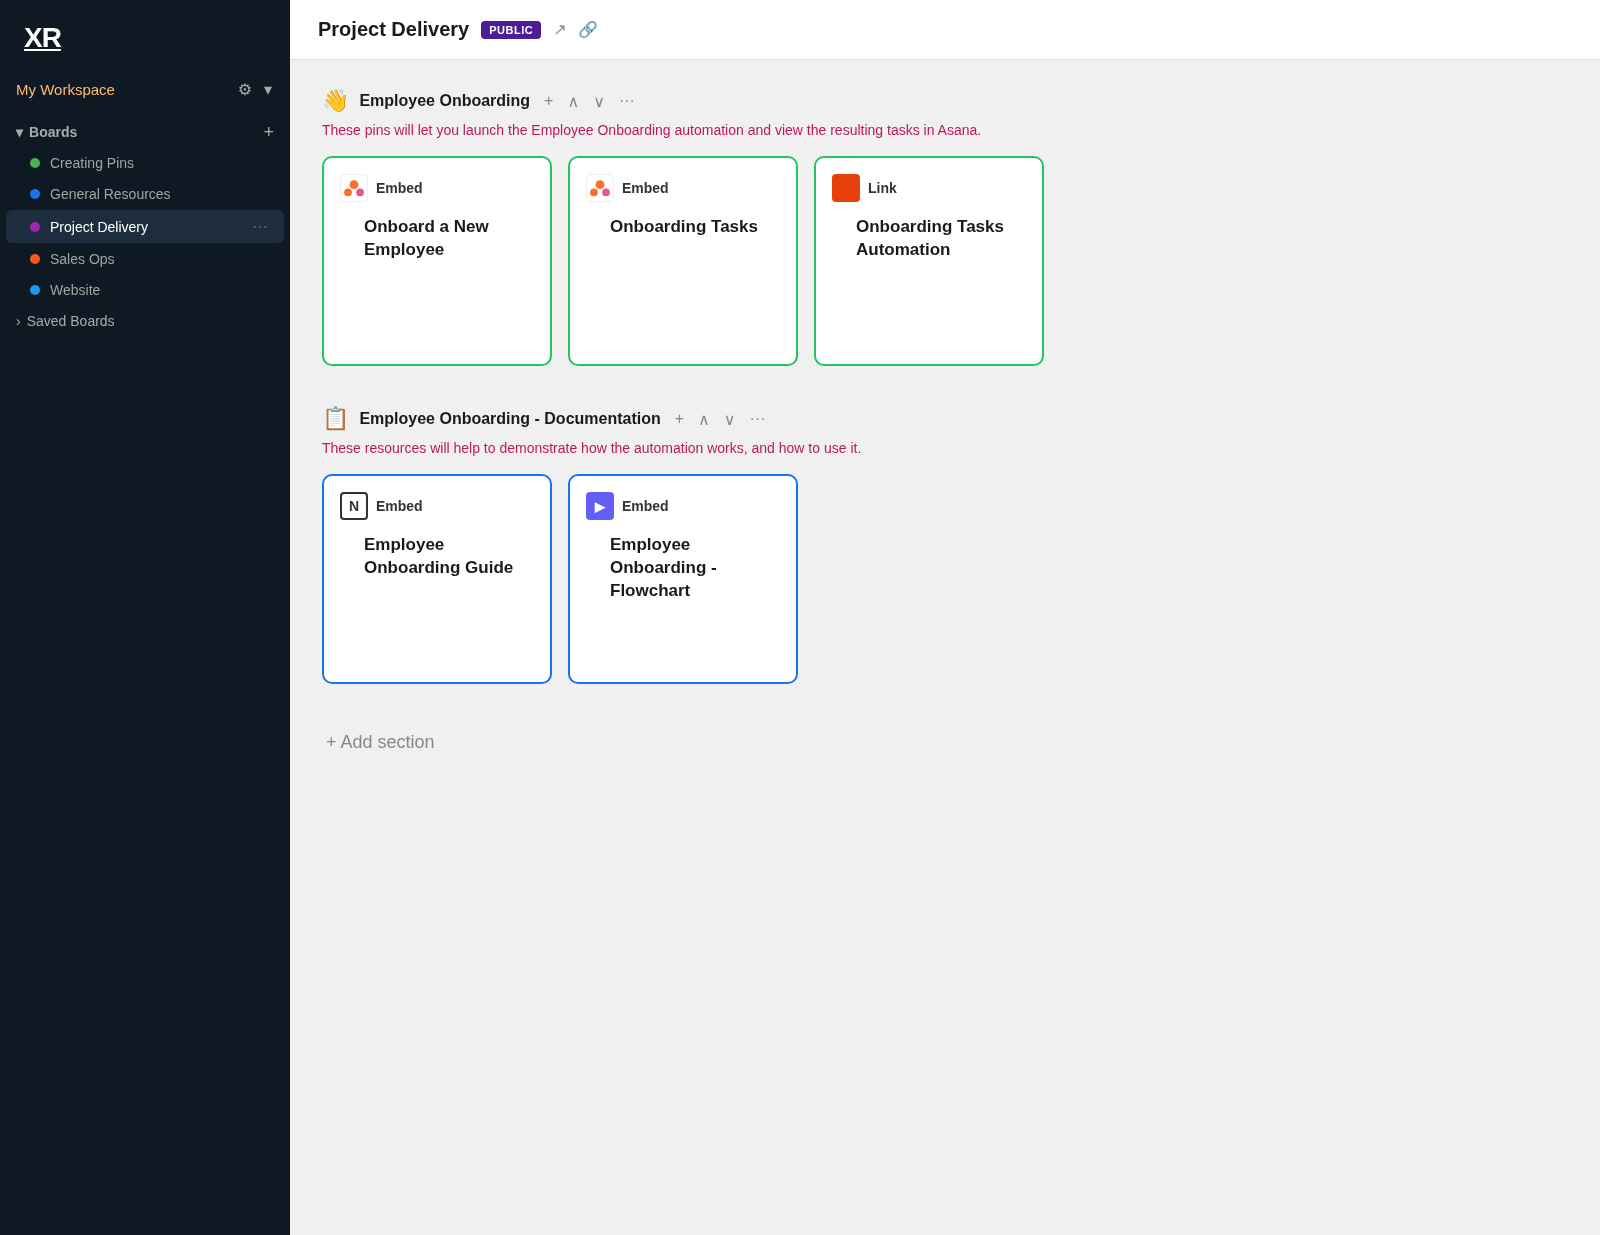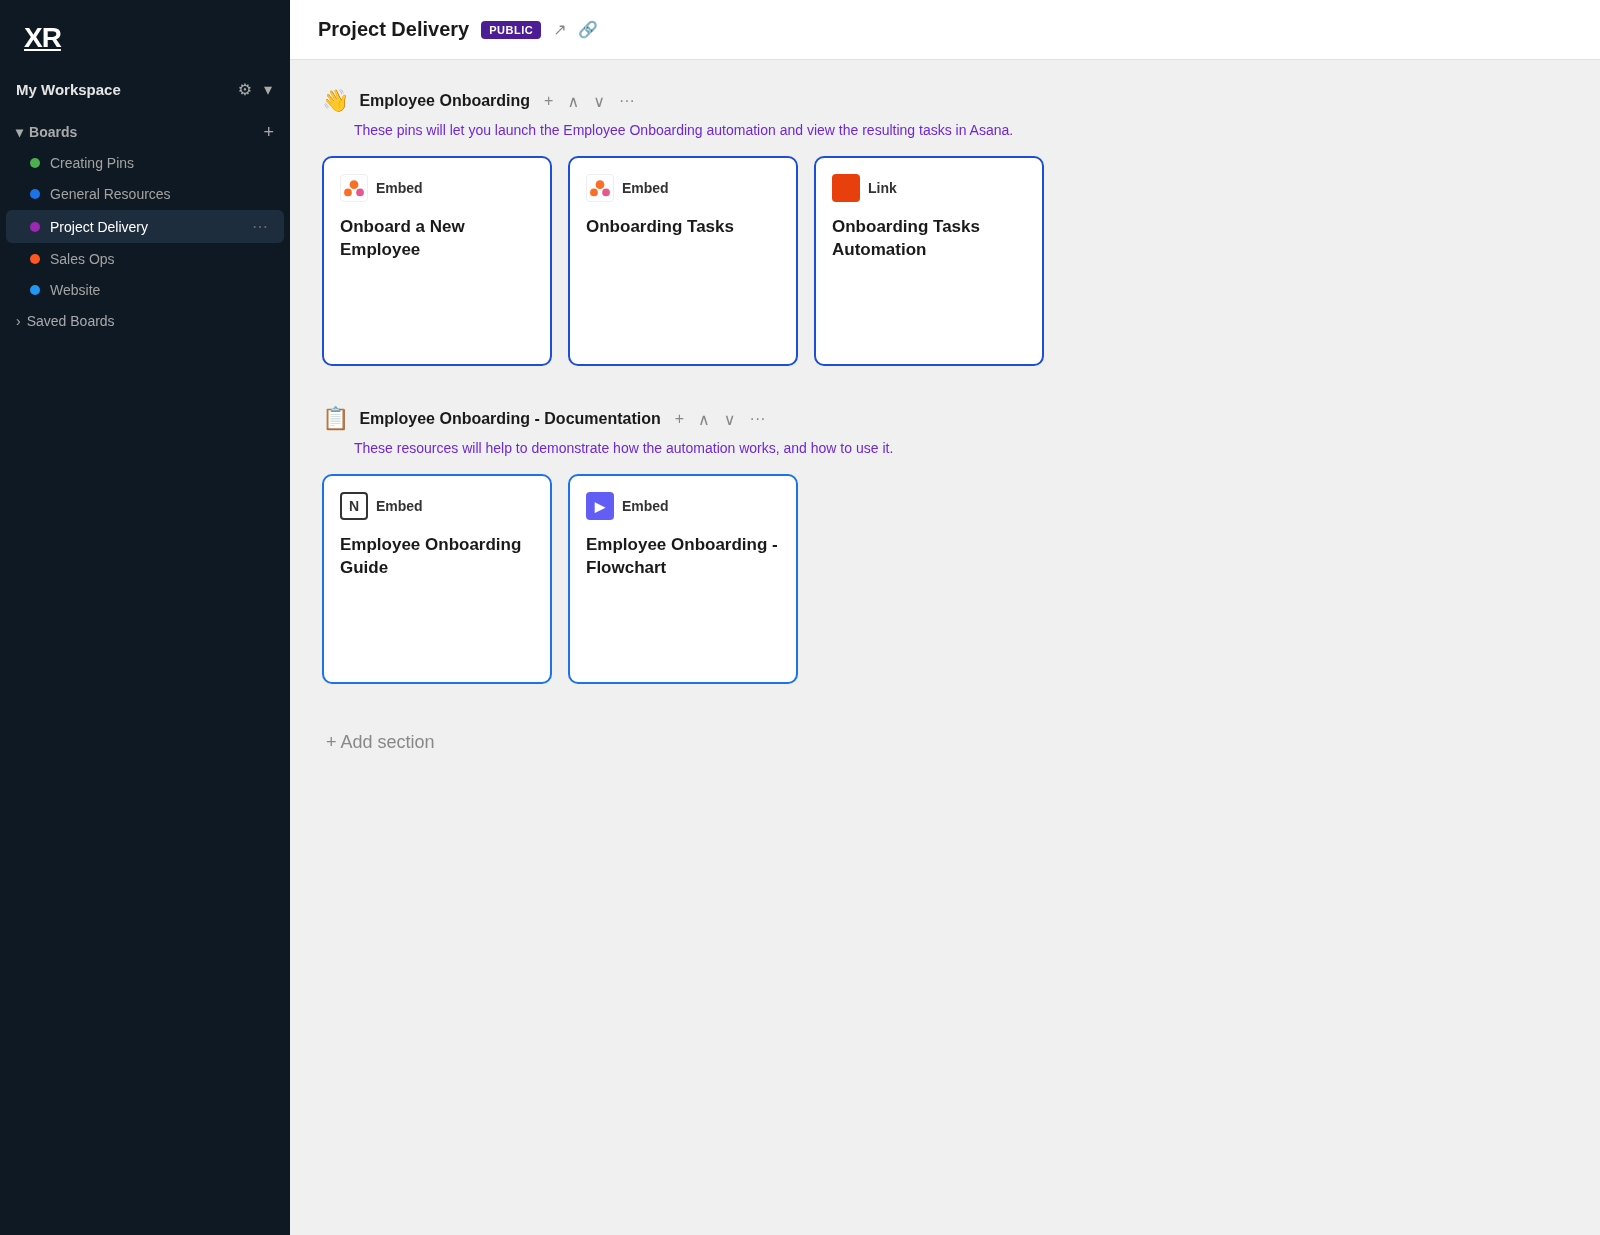--- a/index.html
+++ b/index.html
@@ -29,22 +29,22 @@
       letter-spacing: -1px;
     }
     .workspace-row {
       display: flex;
       align-items: center;
       justify-content: space-between;
       padding: 8px 16px 16px;
     }
     .workspace-name {
       font-size: 15px;
-      font-weight: 700;
-      color: #e5e5e5;
+      font-weight: 400;
+      color: #fdba74;
     }
     .workspace-icons {
       display: flex;
       align-items: center;
       gap: 8px;
     }
     .icon-btn {
       background: none;
       border: none;
       color: #aaa;
@@ -184,35 +184,34 @@
     .section-control-btn {
       background: none;
       border: none;
       cursor: pointer;
       color: #888;
       font-size: 16px;
       padding: 2px 4px;
     }
     .section-desc {
       font-size: 14px;
-      color: #6d28d9;
+      color: #be185d;
       margin-bottom: 18px;
-      margin-left: 32px;
     }
 
     
     .cards-grid {
       display: flex;
       flex-wrap: wrap;
       gap: 16px;
     }
     .card {
       background: #fff;
       border-radius: 10px;
-      border: 2px solid #1d4ed8;
+      border: 2px solid #22c55e;
       width: 230px;
       min-height: 210px;
       padding: 16px;
       display: flex;
       flex-direction: column;
       cursor: pointer;
       transition: box-shadow 0.15s;
     }
     .card.blue-border { border-color: #1a73e8; }
     .card-header {
@@ -233,20 +232,21 @@
       display: flex;
       align-items: center;
       justify-content: center;
       font-size: 16px;
     }
     .card-title {
       font-size: 17px;
       font-weight: 600;
       color: #1a1a1a;
       line-height: 1.35;
+      margin-left: 24px;
     }
 
     
     .notion-icon {
       width: 28px;
       height: 28px;
       border: 2px solid #333;
       border-radius: 4px;
       display: flex;
       align-items: center;

